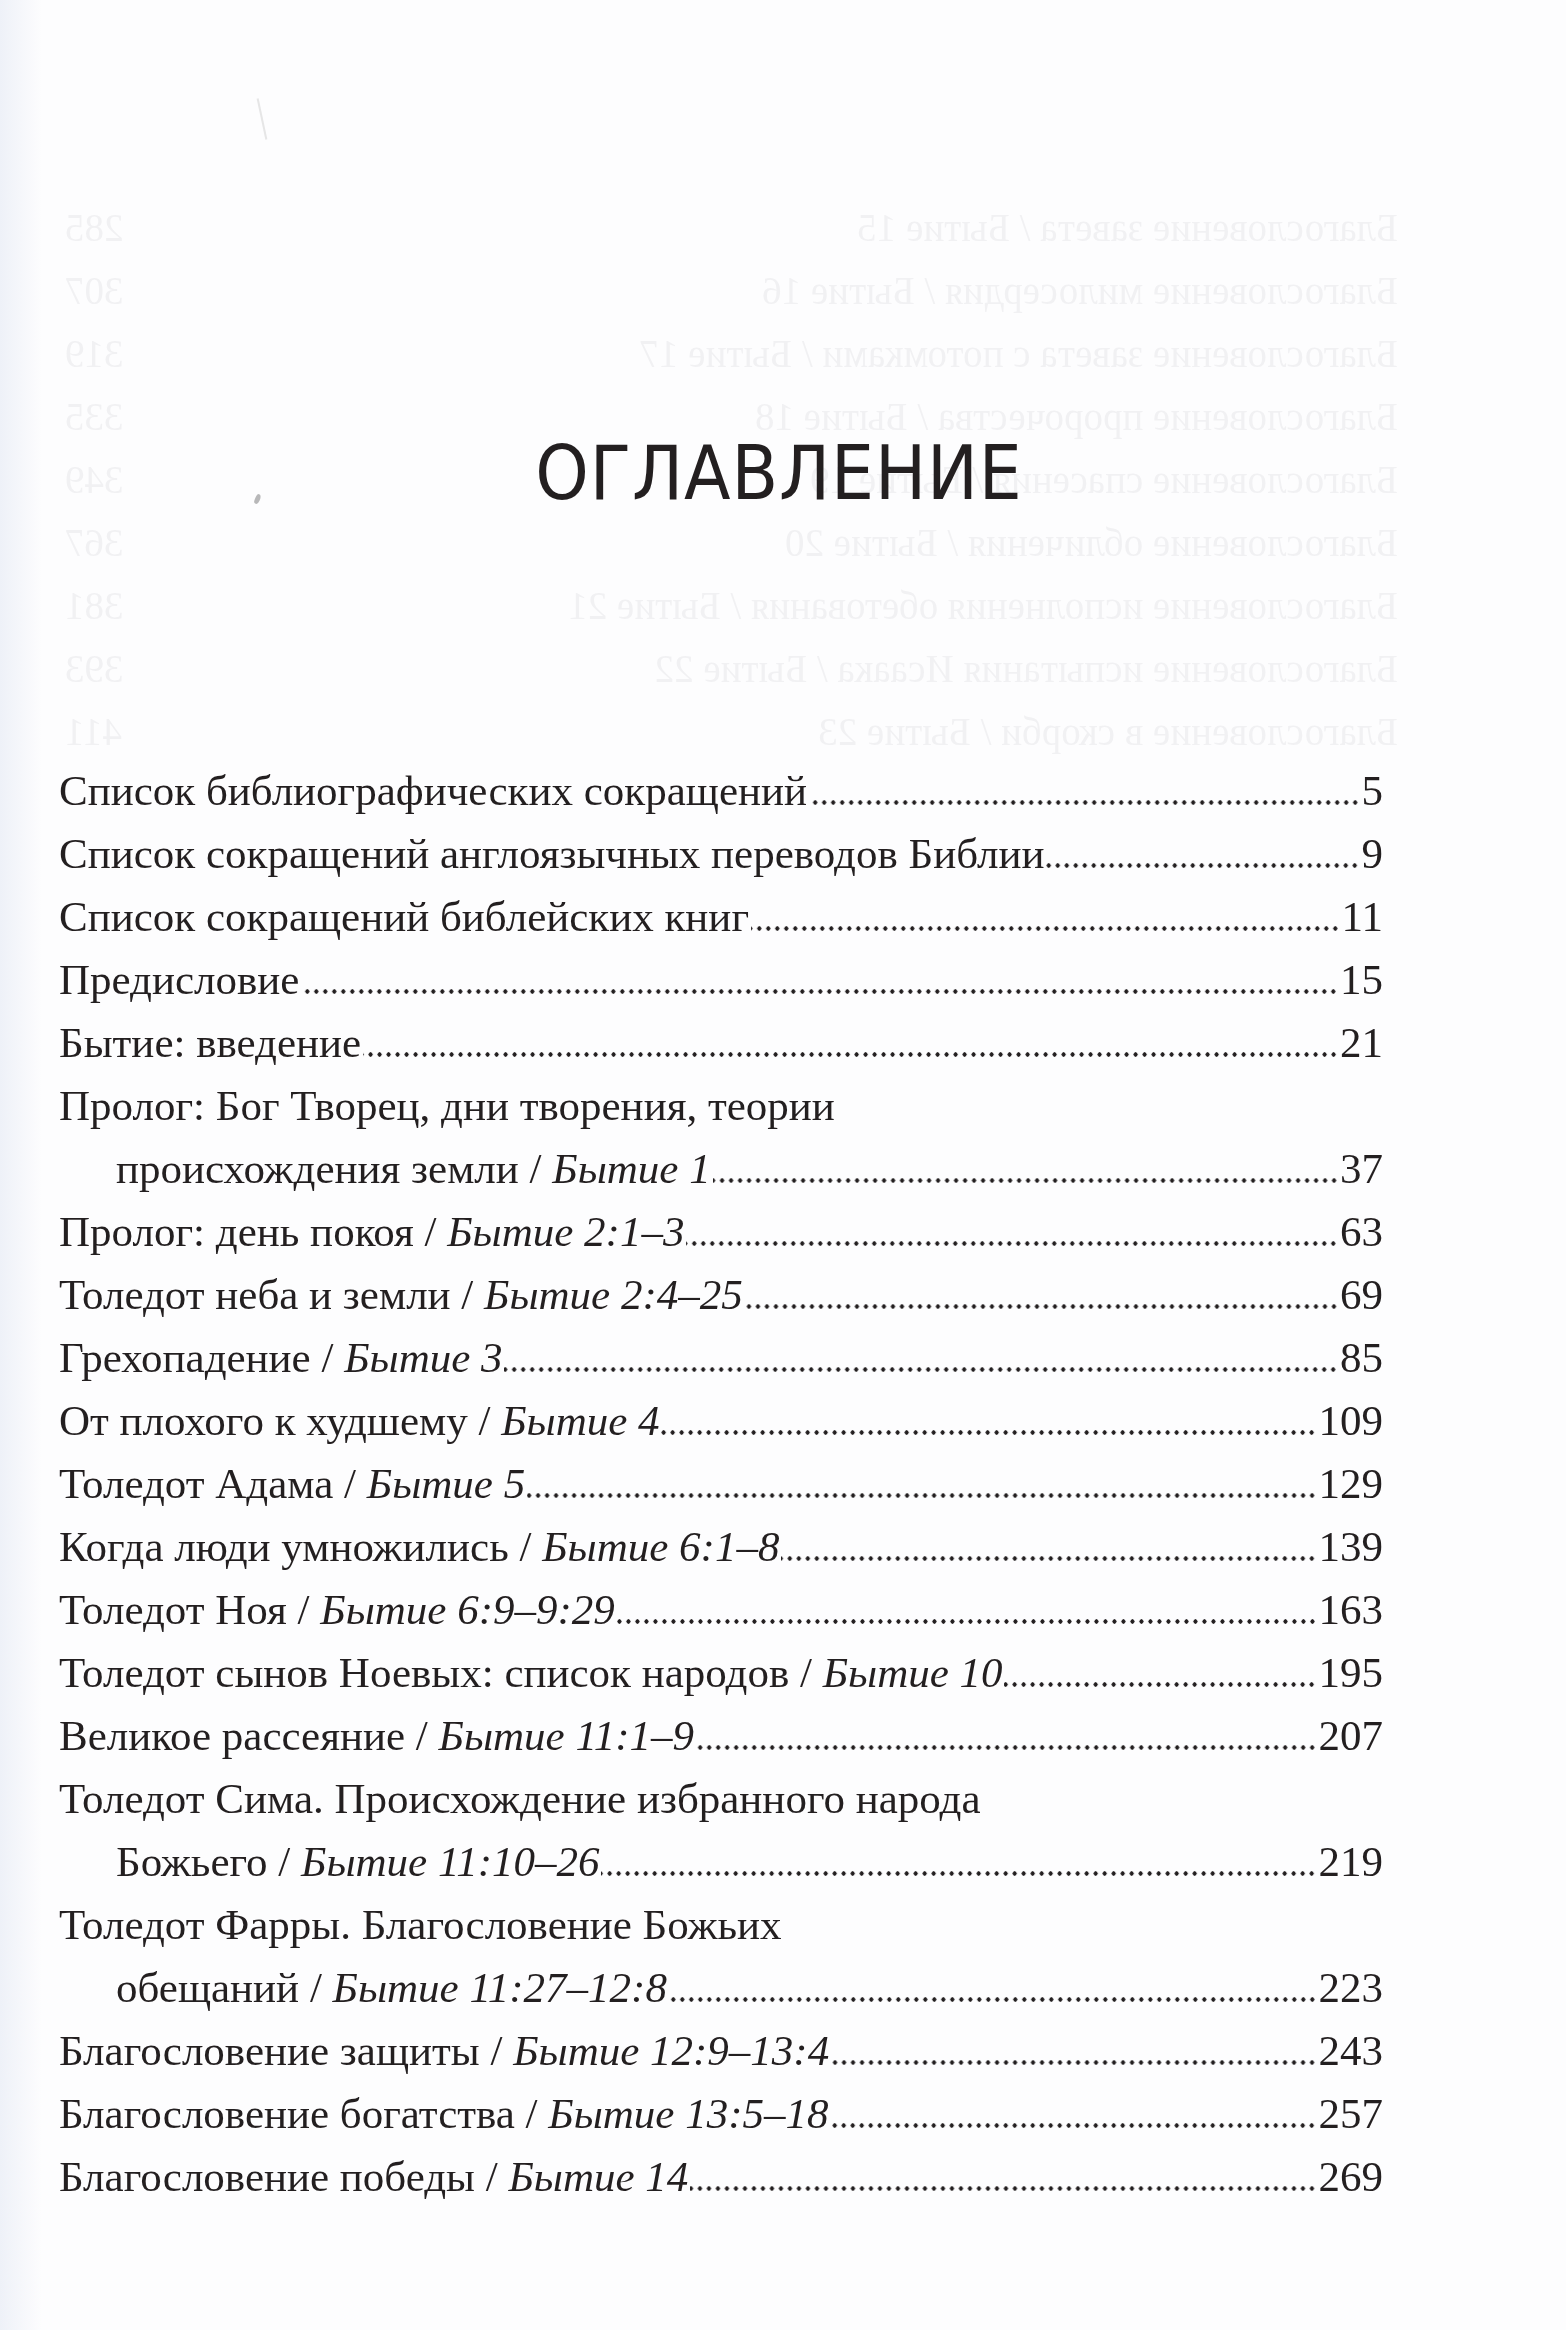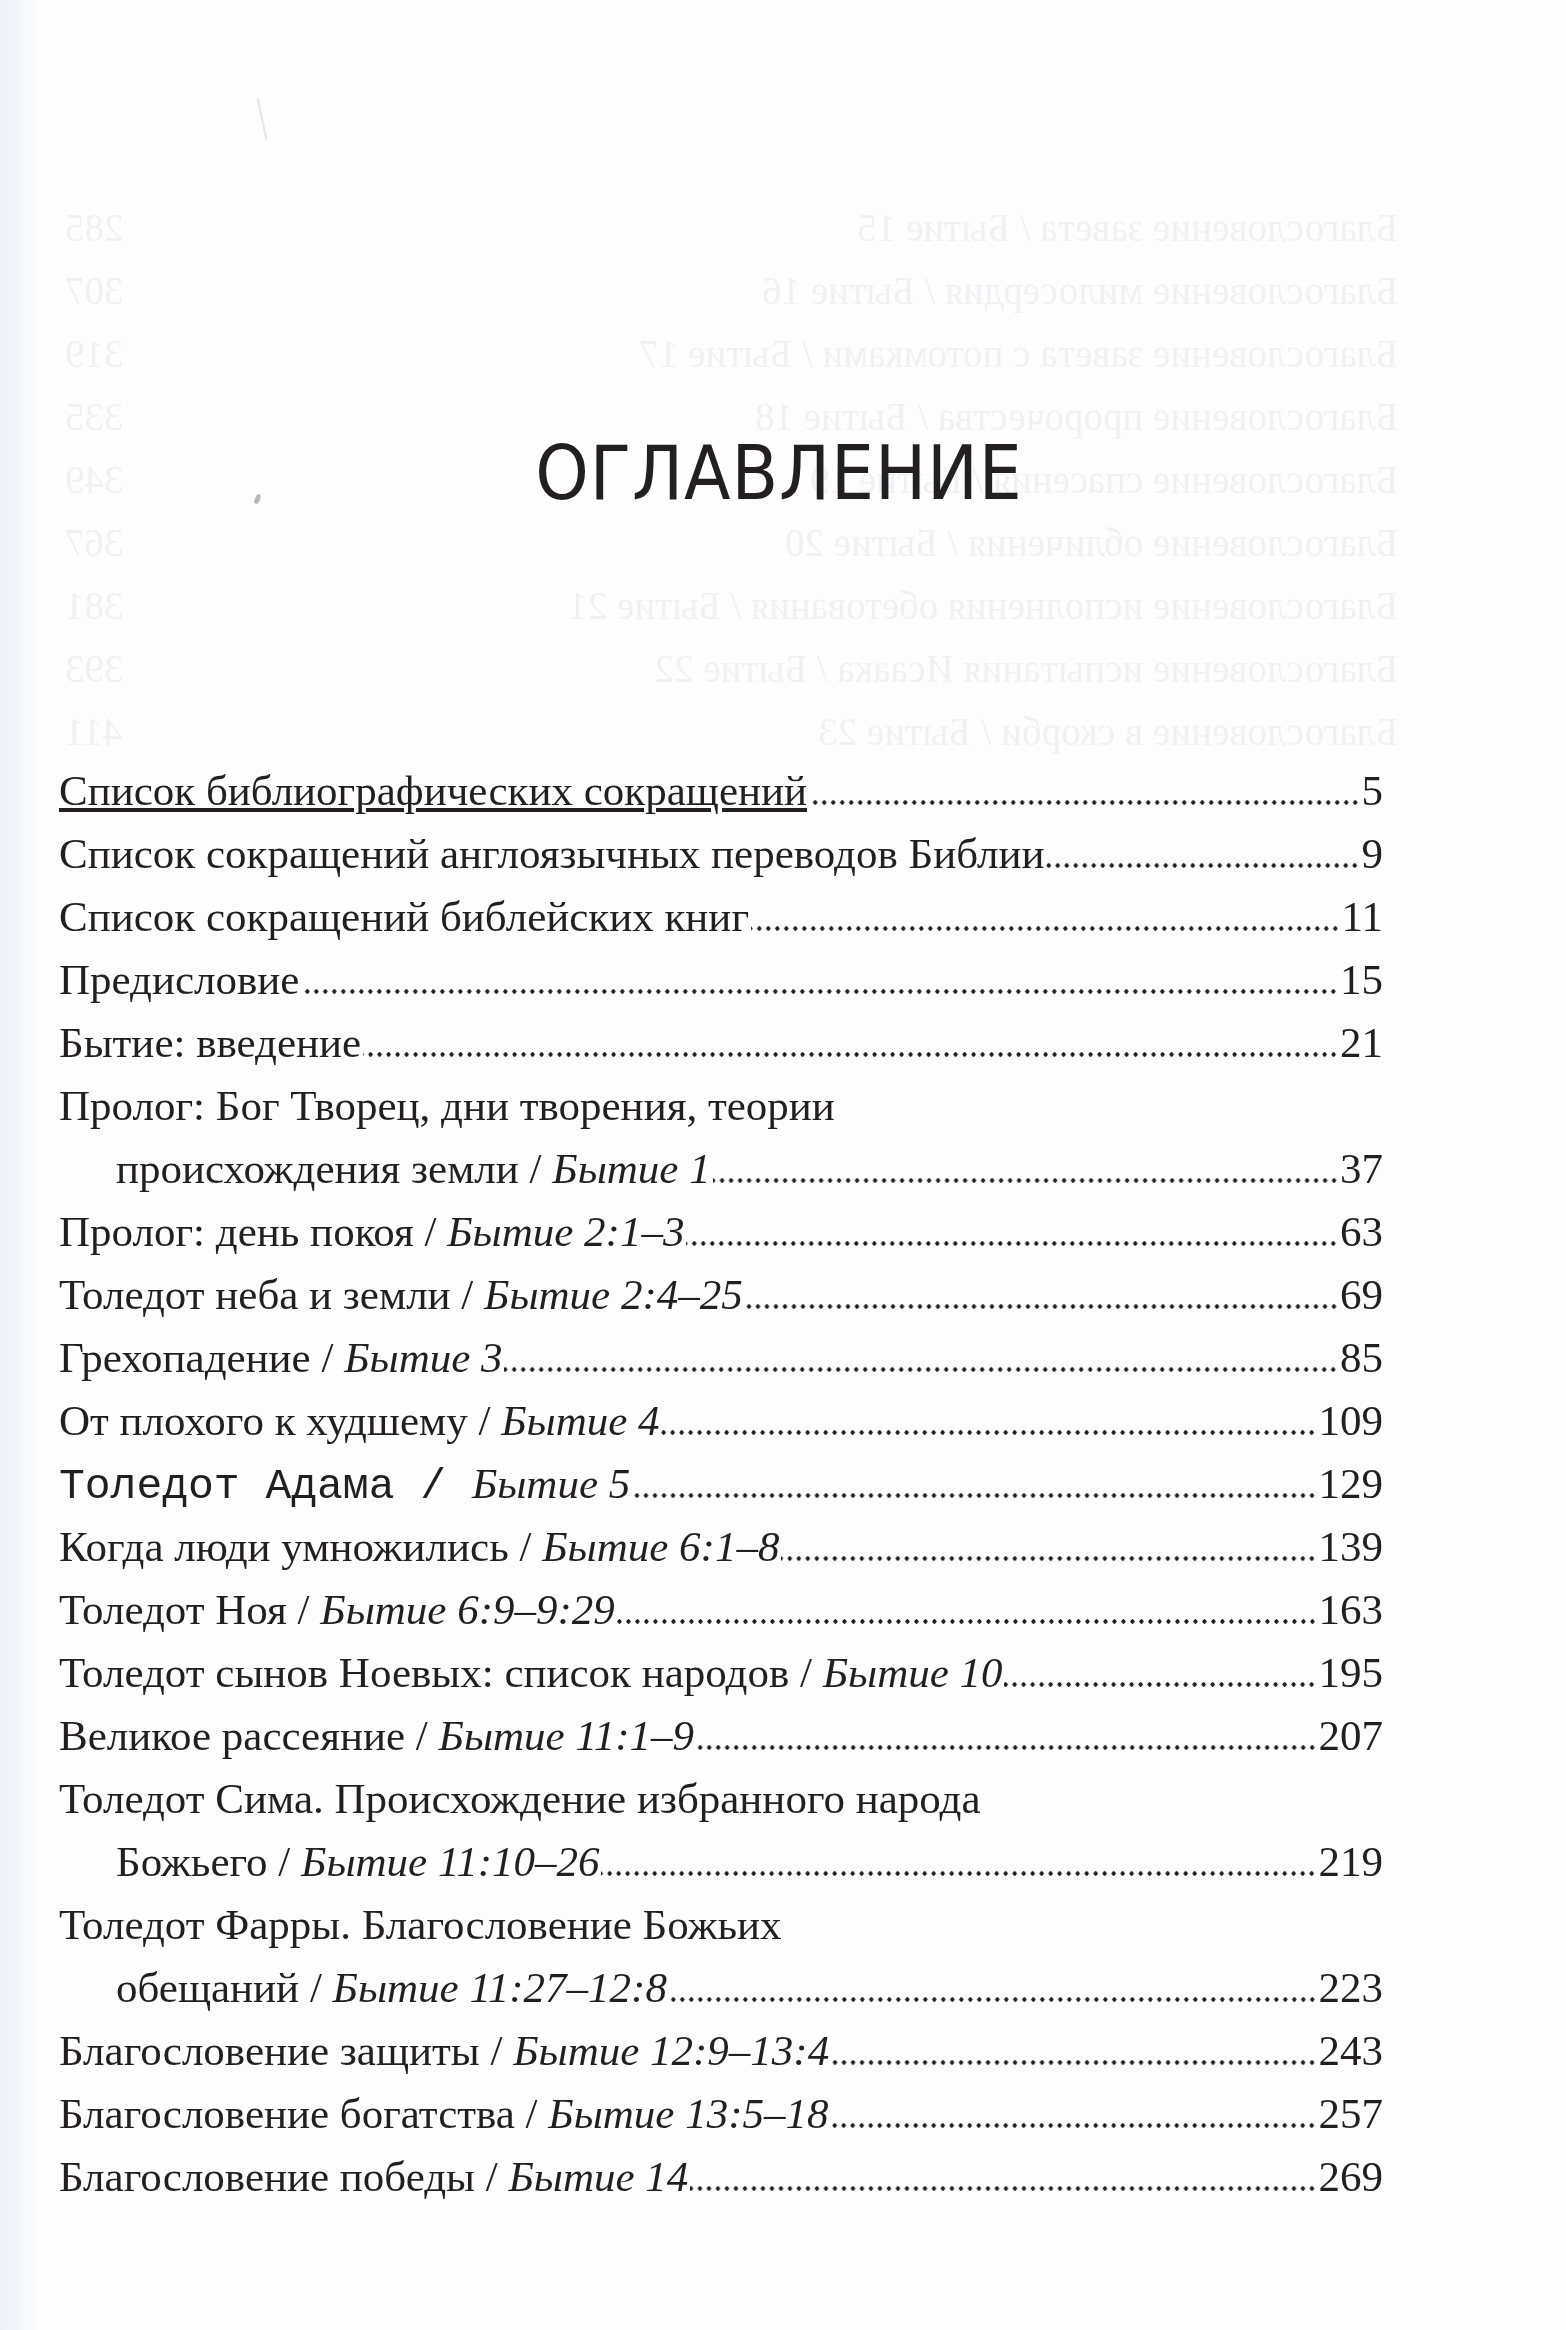--- a/index.html
+++ b/index.html
@@ -173,21 +173,21 @@
   </div>
 
 <div class="smudge2"></div>
 <div class="smudge"></div>
 
 <h1 class="title" style="margin:0;font-weight:normal;">ОГЛАВЛЕНИЕ</h1>
 
 <div class="toc" id="toc">
     <div class="entry">
       <div class="line">
-        <span class="title-text" style="white-space: pre; text-decoration: underline;">Список библиографических сокращений</span>
+        <span class="title-text" style="white-space: pre;">Список библиографических сокращений</span>
         <span class="leader"></span>
         <span class="page">5</span>
       </div>
     </div>
     <div class="entry">
       <div class="line">
         <span class="title-text" style="white-space: pre;">Список сокращений англоязычных переводов Библии</span>
         <span class="leader"></span>
         <span class="page">9</span>
       </div>
@@ -251,21 +251,21 @@
     <div class="entry">
       <div class="line">
         <span class="title-text" style="white-space: pre;">От плохого к худшему / </span>
         <span class="ref">Бытие 4</span>
         <span class="leader"></span>
         <span class="page">109</span>
       </div>
     </div>
     <div class="entry">
       <div class="line">
-        <span class="title-text" style="white-space: pre; font-family: Liberation Mono, monospace;">Толедот Адама / </span>
+        <span class="title-text" style="white-space: pre;">Толедот Адама / </span>
         <span class="ref">Бытие 5</span>
         <span class="leader"></span>
         <span class="page">129</span>
       </div>
     </div>
     <div class="entry">
       <div class="line">
         <span class="title-text" style="white-space: pre;">Когда люди умножились / </span>
         <span class="ref">Бытие 6:1–8</span>
         <span class="leader"></span>

